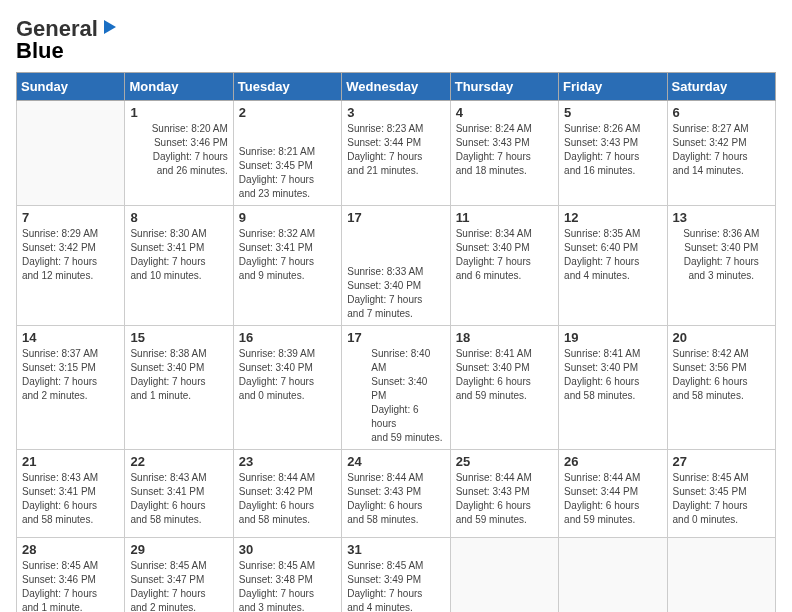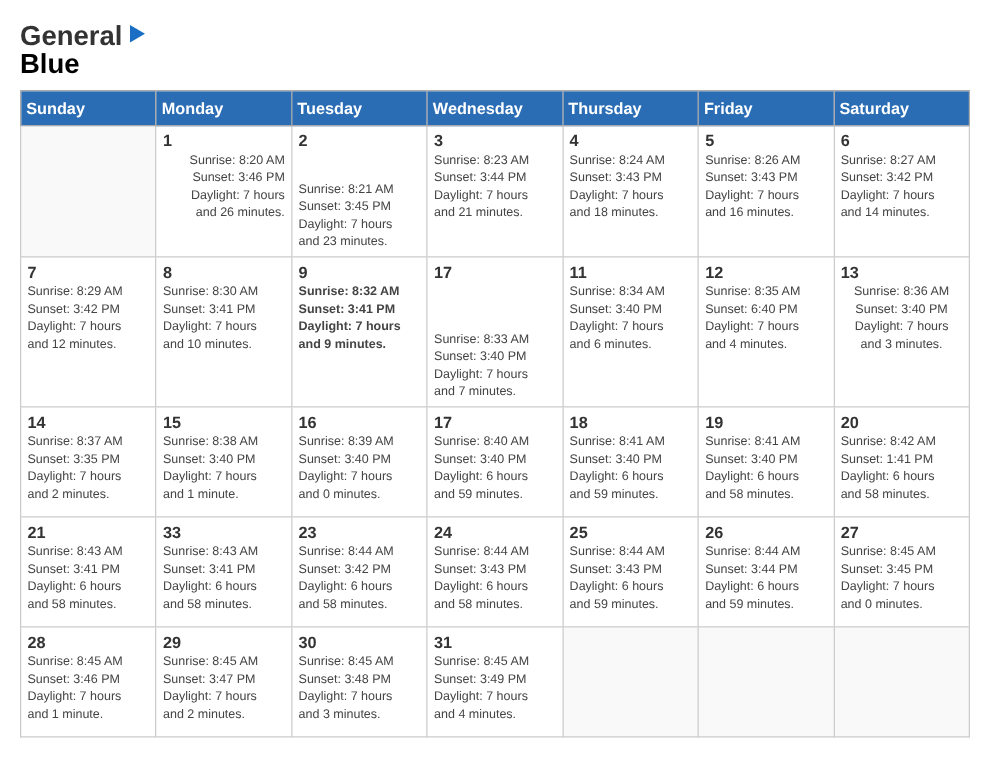--- a/index.html
+++ b/index.html
@@ -156,21 +156,21 @@
         </td>
         <td>
           <div class="day-number">8</div>
           <div class="day-info" style="white-space: pre-line;">Sunrise: 8:30 AM
 Sunset: 3:41 PM
 Daylight: 7 hours
 and 10 minutes.</div>
         </td>
         <td>
           <div class="day-number">9</div>
-          <div class="day-info" style="white-space: pre-line; font-weight: bold;">Sunrise: 8:32 AM
+          <div class="day-info" style="white-space: pre-line;">Sunrise: 8:32 AM
 Sunset: 3:41 PM
 Daylight: 7 hours
 and 9 minutes.</div>
         </td>
         <td>
           <div class="day-number">17</div>
           <div class="day-info" style="white-space: pre-line; margin-top: 40px;">Sunrise: 8:33 AM
 Sunset: 3:40 PM
 Daylight: 7 hours
 and 7 minutes.</div>
@@ -194,41 +194,41 @@
           <div class="day-info" style="white-space: pre-line; text-align: center;">Sunrise: 8:36 AM
 Sunset: 3:40 PM
 Daylight: 7 hours
 and 3 minutes.</div>
         </td>
       </tr>
       <tr class="week-row">
         <td>
           <div class="day-number">14</div>
           <div class="day-info" style="white-space: pre-line;">Sunrise: 8:37 AM
-Sunset: 3:35 PM
+Sunset: 3:15 PM
 Daylight: 7 hours
 and 2 minutes.</div>
         </td>
         <td>
           <div class="day-number">15</div>
           <div class="day-info" style="white-space: pre-line;">Sunrise: 8:38 AM
 Sunset: 3:40 PM
 Daylight: 7 hours
 and 1 minute.</div>
         </td>
         <td>
           <div class="day-number">16</div>
           <div class="day-info" style="white-space: pre-line;">Sunrise: 8:39 AM
 Sunset: 3:40 PM
 Daylight: 7 hours
 and 0 minutes.</div>
         </td>
         <td>
           <div class="day-number">17</div>
-          <div class="day-info" style="white-space: pre-line;">Sunrise: 8:40 AM
+          <div class="day-info" style="white-space: pre-line; margin-left: 24px;">Sunrise: 8:40 AM
 Sunset: 3:40 PM
 Daylight: 6 hours
 and 59 minutes.</div>
         </td>
         <td>
           <div class="day-number">18</div>
           <div class="day-info" style="white-space: pre-line;">Sunrise: 8:41 AM
 Sunset: 3:40 PM
 Daylight: 6 hours
 and 59 minutes.</div>
@@ -236,35 +236,35 @@
         <td>
           <div class="day-number">19</div>
           <div class="day-info" style="white-space: pre-line;">Sunrise: 8:41 AM
 Sunset: 3:40 PM
 Daylight: 6 hours
 and 58 minutes.</div>
         </td>
         <td>
           <div class="day-number">20</div>
           <div class="day-info" style="white-space: pre-line;">Sunrise: 8:42 AM
-Sunset: 1:41 PM
+Sunset: 3:56 PM
 Daylight: 6 hours
 and 58 minutes.</div>
         </td>
       </tr>
       <tr class="week-row">
         <td>
           <div class="day-number">21</div>
           <div class="day-info" style="white-space: pre-line;">Sunrise: 8:43 AM
 Sunset: 3:41 PM
 Daylight: 6 hours
 and 58 minutes.</div>
         </td>
         <td>
-          <div class="day-number">33</div>
+          <div class="day-number">22</div>
           <div class="day-info" style="white-space: pre-line;">Sunrise: 8:43 AM
 Sunset: 3:41 PM
 Daylight: 6 hours
 and 58 minutes.</div>
         </td>
         <td>
           <div class="day-number">23</div>
           <div class="day-info" style="white-space: pre-line;">Sunrise: 8:44 AM
 Sunset: 3:42 PM
 Daylight: 6 hours

